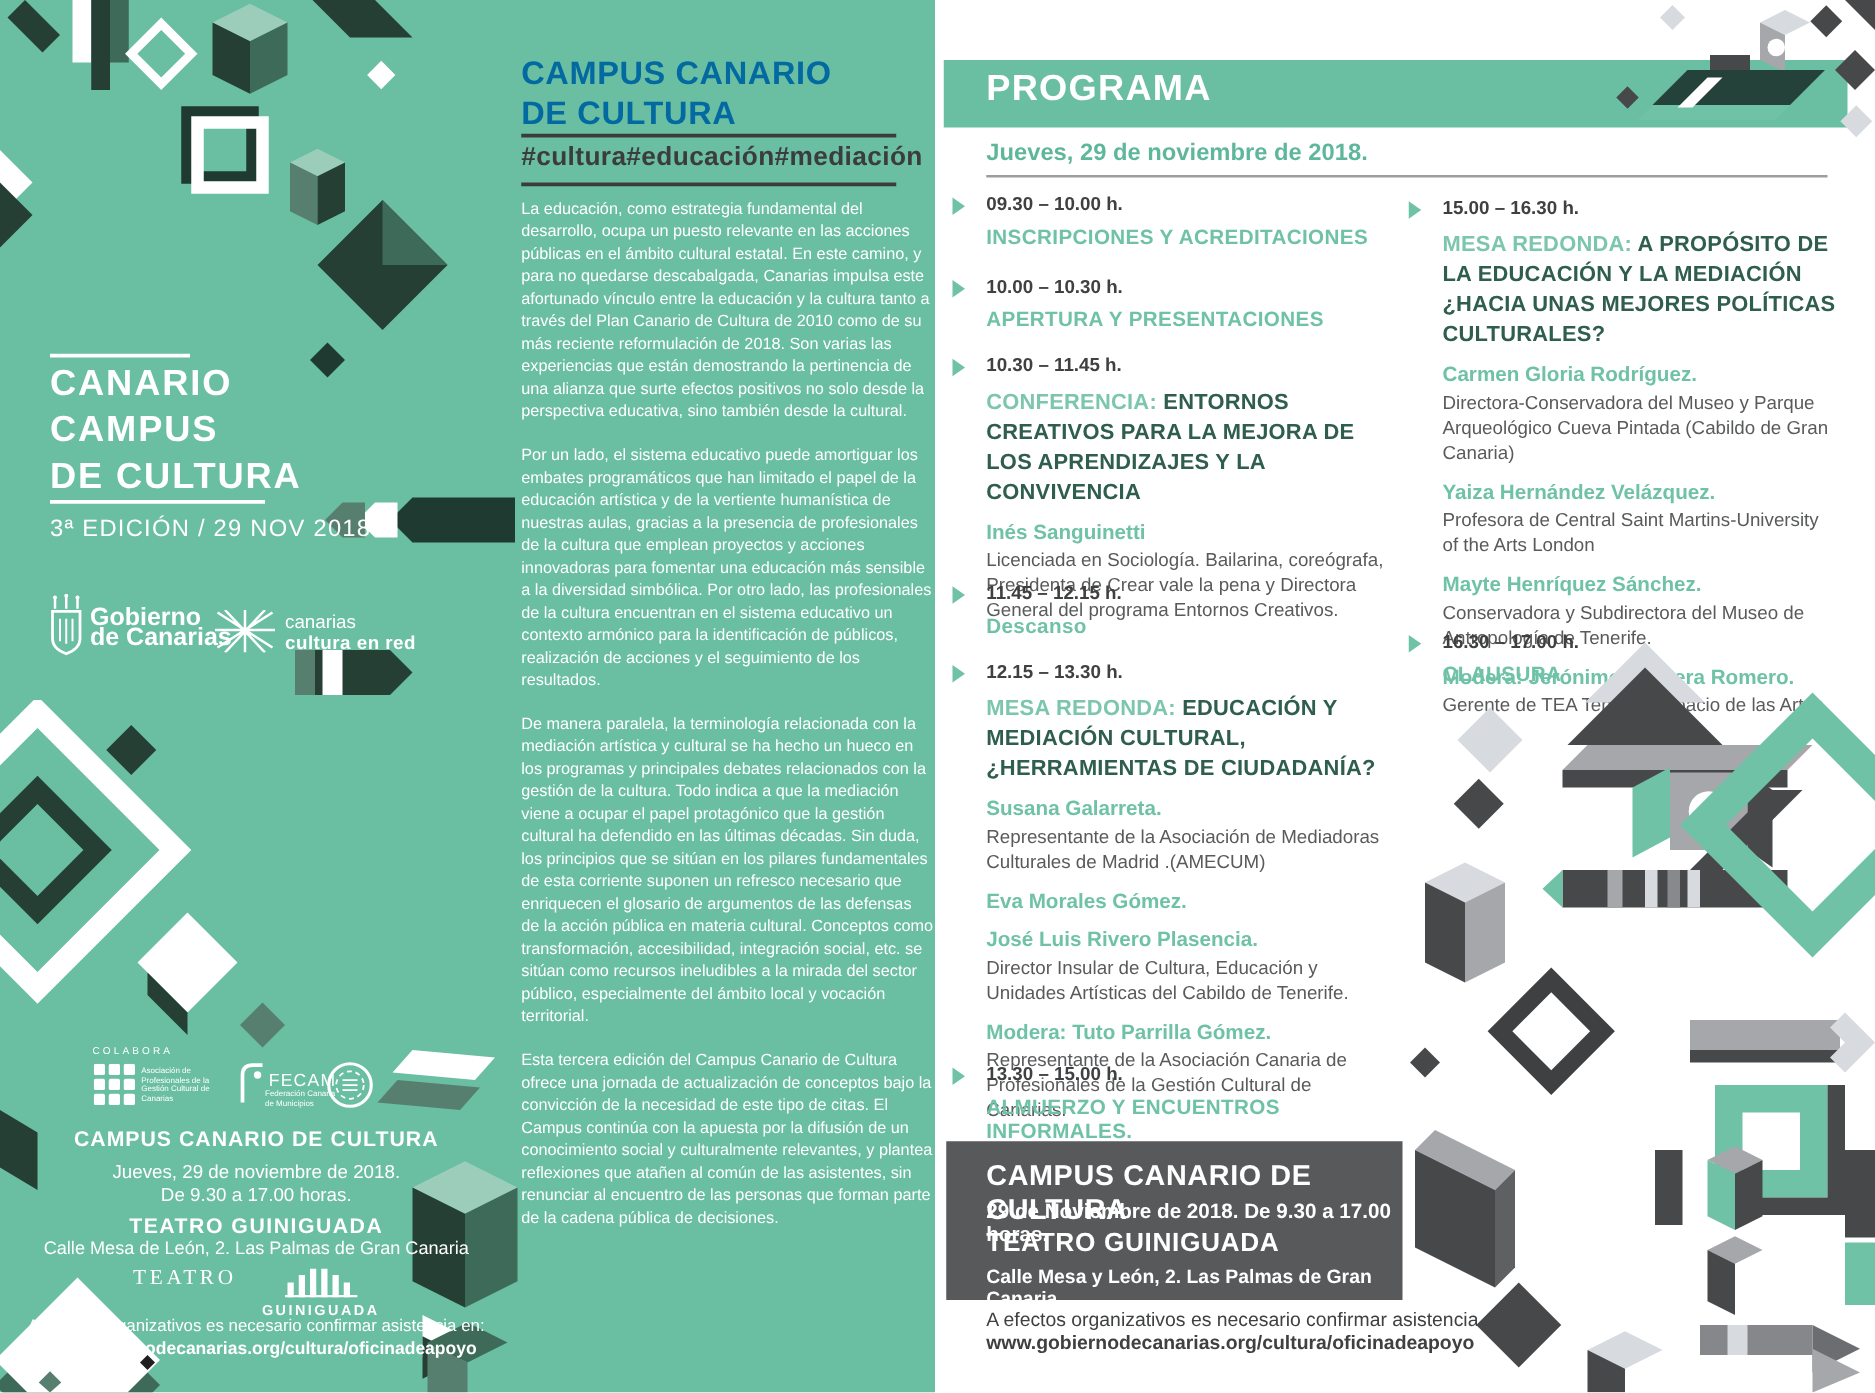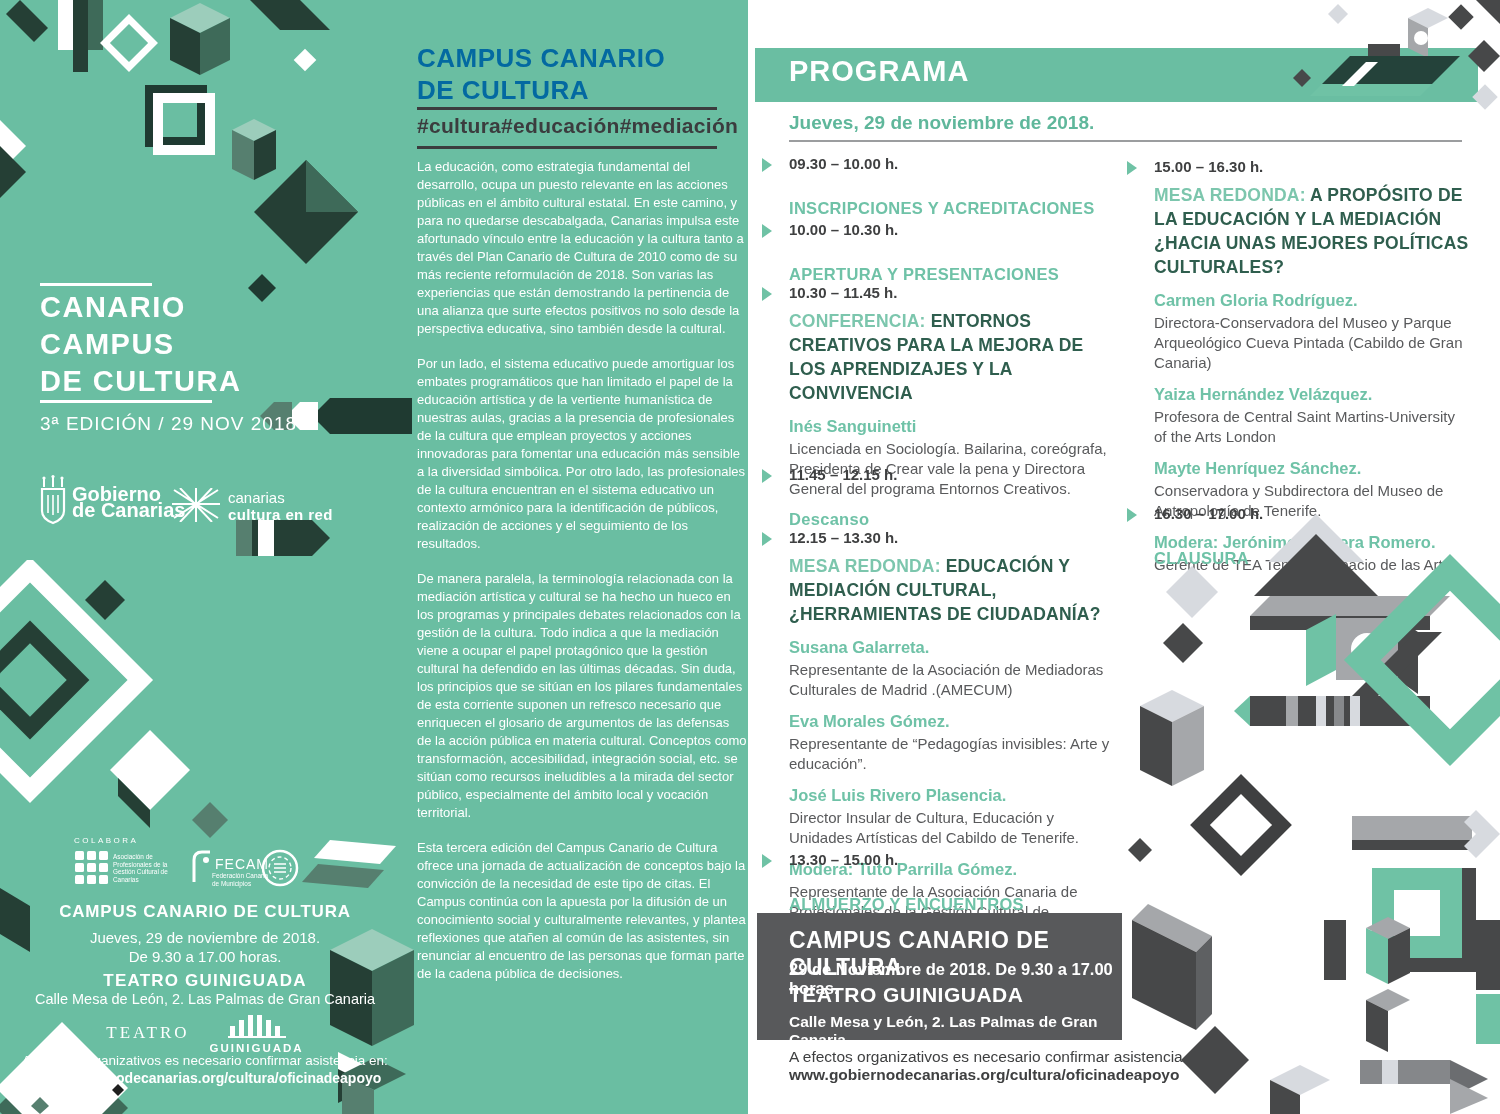--- a/index.html
+++ b/index.html
@@ -37,21 +37,21 @@
   .intro-body p{margin:0 0 17px 0;}
   
   .prog-bar{left:755px;top:48px;width:723px;height:54px;background:#6ABEA2;}
   .prog-bar span{display:block;padding:7px 0 0 34px;color:#fff;font-weight:bold;font-size:29px;letter-spacing:1px;}
   .prog-date{left:789px;top:112px;color:#5FB79B;font-weight:bold;font-size:19px;}
   .prog-rule{left:789px;top:140px;width:673px;height:2px;background:#9B9D9F;}
   .sched{position:absolute;width:326px;}
   .arrow-ic{position:absolute;left:-27px;top:3px;width:0;height:0;
             border-top:7px solid transparent;border-bottom:7px solid transparent;border-left:10px solid #6FC2A5;}
   .s-time{color:#3F4041;font-weight:bold;font-size:15px;}
-  .s-label{margin-top:27px;color:#6FC2A7;font-weight:bold;font-size:16.5px;letter-spacing:.3px;}
+  .s-label{margin-top:9px;color:#6FC2A7;font-weight:bold;font-size:16.5px;letter-spacing:.3px;}
   .s-title{margin-top:8px;font-weight:bold;font-size:17.5px;line-height:24px;color:#2F5E4E;letter-spacing:.2px;}
   .kick{color:#7CC6AD;}
   .sp-name{margin-top:12px;color:#6FC2A7;font-weight:bold;font-size:16.5px;}
   .sp-bio{margin-top:3px;color:#595A5C;font-size:15px;line-height:20px;}
   .info-box{left:757px;top:913px;width:365px;height:127px;background:#58595B;color:#fff;}
   .ib-title{position:absolute;left:32px;top:14px;font-weight:bold;font-size:23px;letter-spacing:.5px;}
   .ib-line{position:absolute;left:32px;top:47px;font-weight:bold;font-size:16.5px;}
   .ib-venue{position:absolute;left:32px;top:70px;font-weight:bold;font-size:21px;letter-spacing:.5px;}
   .ib-addr{position:absolute;left:32px;top:100px;font-weight:bold;font-size:15.5px;}
   .pg-foot1{left:789px;top:1048px;color:#3F4041;font-size:15.5px;}
@@ -177,21 +177,21 @@
   <path d="M14,20 h12 M14,16 h12 M14,24 h12" stroke="#ffffff" stroke-width="1.4"></path>
 </svg>
 
 <div class="abs center-col vb-title">CAMPUS CANARIO DE CULTURA</div>
 <div class="abs center-col vb-date">Jueves, 29 de noviembre de 2018.</div>
 <div class="abs center-col vb-date2">De 9.30 a 17.00 horas.</div>
 <div class="abs center-col vb-venue">TEATRO GUINIGUADA</div>
 <div class="abs center-col vb-addr">Calle Mesa de León, 2. Las Palmas de Gran Canaria</div>
 
 <div class="abs center-col teatro-wordmark">
-  <div style="display:inline-flex;align-items:center;gap:20px;">
+  <div style="display:inline-flex;align-items:flex-start;gap:20px;">
     <span class="teatro-t">TEATRO</span>
     <span style="display:inline-block;">
       <svg width="58" height="26" viewBox="0 0 58 26">
         <g fill="#ffffff">
           <rect x="2" y="14" width="5" height="12"></rect>
             <rect x="11" y="8" width="5" height="18"></rect>
           <rect x="20" y="3" width="5" height="23"></rect>
             <rect x="29" y="3" width="5" height="23"></rect>
           <rect x="38" y="8" width="5" height="18"></rect>
             <rect x="47" y="14" width="5" height="12"></rect>
@@ -247,21 +247,20 @@
   <div class="s-time">11.45 – 12.15 h.</div>
   <div class="s-label">Descanso</div>
 </div>
 <div class="sched" style="left:789px;top:529px;">
   <span class="arrow-ic"></span>
   <div class="s-time">12.15 – 13.30 h.</div>
   <div class="s-title"><span class="kick">MESA REDONDA: </span><span>EDUCACIÓN Y MEDIACIÓN CULTURAL, ¿HERRAMIENTAS DE CIUDADANÍA?</span></div>
   <div class="sp-name">Susana Galarreta.</div>
   <div class="sp-bio">Representante de la Asociación de Mediadoras Culturales de Madrid .(AMECUM)</div>
   <div class="sp-name">Eva Morales Gómez.</div>
-  <div class="sp-bio">Representante de “Pedagogías invisibles: Arte y educación”.</div>
   <div class="sp-name">José Luis Rivero Plasencia.</div>
   <div class="sp-bio">Director Insular de Cultura, Educación y Unidades Artísticas del Cabildo de Tenerife.</div>
   <div class="sp-name">Modera: Tuto Parrilla Gómez.</div>
   <div class="sp-bio">Representante de la Asociación Canaria de Profesionales de la Gestión Cultural de Canarias.</div>
 </div>
 <div class="sched" style="left:789px;top:851px;">
   <span class="arrow-ic"></span>
   <div class="s-time">13.30 – 15.00 h.</div>
   <div class="s-label">ALMUERZO Y ENCUENTROS INFORMALES.</div>
 </div>

